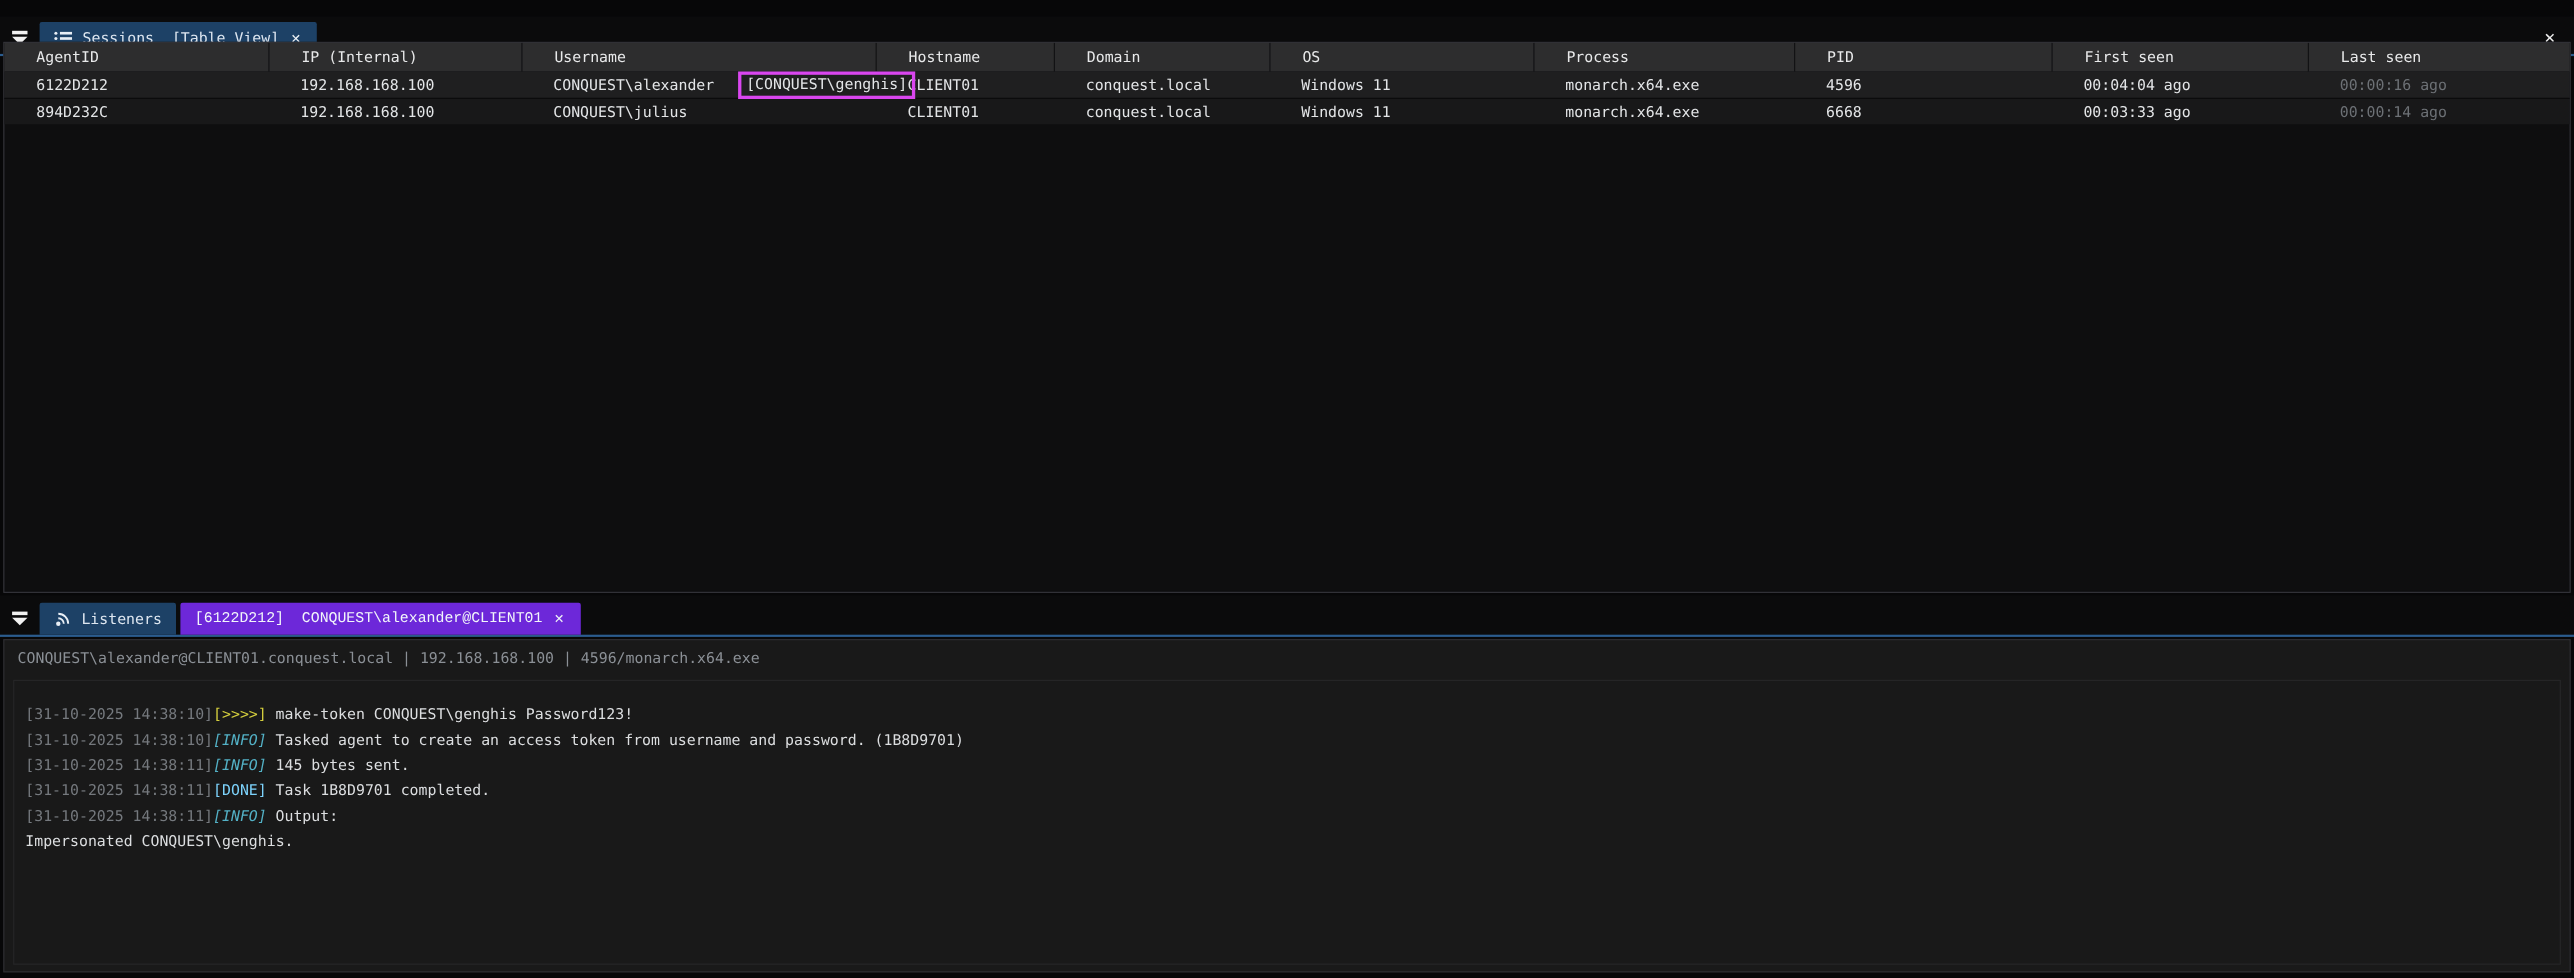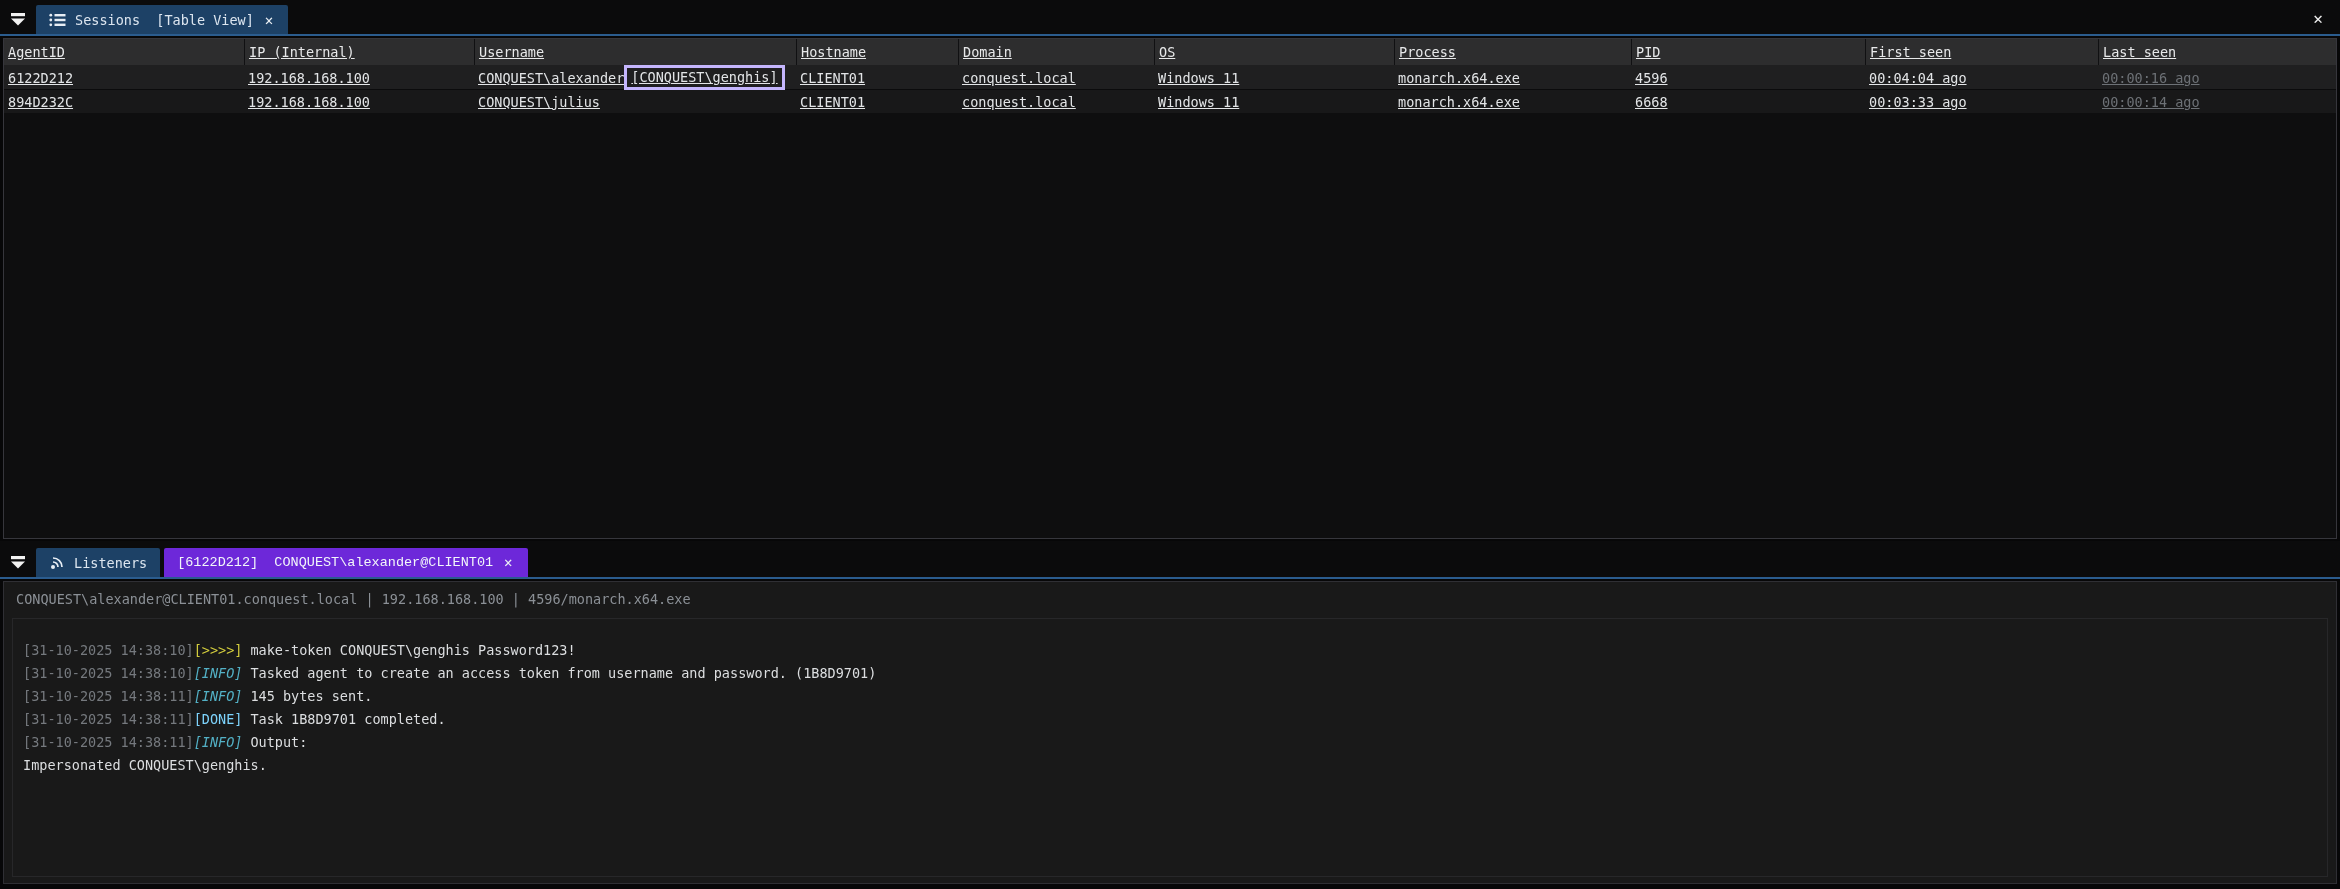--- a/index.html
+++ b/index.html
@@ -2,21 +2,21 @@
 <html><head>
 <meta charset="utf-8">
 <style>
   * { margin: 0; padding: 0; box-sizing: border-box; }
   html, body { width: 2340px; height: 889px; background: #070708; overflow: hidden; }
   body { font-family: "DejaVu Sans Mono", "Liberation Mono", monospace; font-size: 13.5px; color: #e3e5e7; }
 
   
   .tabbar { position: absolute; left: 0; width: 2340px; background: #0b0b0c;
             border-bottom: 2px solid #2b5c8e; display: flex; align-items: flex-end; }
-  #topbar { top: 0; height: 36px; }
+  #topbar { top: 15px; height: 36px; }
   #bottombar { top: 541px; height: 38px; }
   .filter-btn { width: 30px; height: 28px; display: flex; align-items: center; justify-content: center;
                 margin: 0 3px 1px 3px; flex: 0 0 auto; }
   .tab { display: flex; align-items: center; gap: 9px; height: 29px; padding: 0 13px;
          border-radius: 2px 2px 0 0; margin-right: 4px; flex: 0 0 auto; }
   .tab.muted { background: #1d4166; color: #dde6f0; }
   .tab.active-blue { background: #6d28d9; color: #f2f6fa; font-family: Liberation Mono, monospace; }
   .tab-label { white-space: pre; }
   .close-x { font-size: 14px; line-height: 1; color: #eef2f6; cursor: default; padding: 1px 2px; }
   .win-close { position: absolute; right: 10px; top: 7px; width: 24px; height: 22px;
@@ -28,25 +28,25 @@
                  background: #0e0e0f; border: 1px solid #36363c; }
   .grid-row { display: grid; width: 2332px;
               grid-template-columns: 240px 230px 322px 162px 196px 240px 237px 234px 233px 238px;
               align-items: center; }
   .thead { height: 26px; background: #2d2d2e; color: #e8e9ea; }
   .thead .cell { border-left: 1px solid #101012; height: 26px; line-height: 26px; }
   .thead .cell:first-child { border-left: none; }
   .trow { height: 24px; }
   .trow-0 { background: #1f1f20; }
   .trow-1 { background: #181819; border-top: 1px solid #0b0b0c; }
-  .cell { padding-left: 4px; white-space: pre; overflow: visible; text-decoration: underline; }
+  .cell { padding-left: 29px; white-space: pre; overflow: visible; }
   .dim { color: #6d7176; }
   .user-cell { display: flex; align-items: center; }
-  .impersonation { display: inline-block; border: 3px solid #c4b5fd; padding: 0 4px;
-                   margin-left: 0; line-height: 19px; position: relative; z-index: 2; }
+  .impersonation { display: inline-block; border: 3px solid #d946ef; padding: 0 4px;
+                   margin-left: 22px; line-height: 19px; position: relative; z-index: 2; }
 
   
   #console-panel { position: absolute; left: 3px; top: 581px; width: 2334px; height: 303px;
                    background: #191919; border: 1px solid #2f2f34; }
   .console-header { padding: 9px 0 0 12px; height: 30px; color: #8b9096; white-space: pre; }
   .log-box { position: absolute; left: 8px; right: 8px; top: 36px; bottom: 6px;
              border: 1px solid #272729; padding: 20px 10px; overflow: hidden; }
   .line { line-height: 23px; white-space: pre; color: #d9dbdd; }
   .ts { color: #75797e; }
   .tag-prompt { color: #d3cd3d; }

